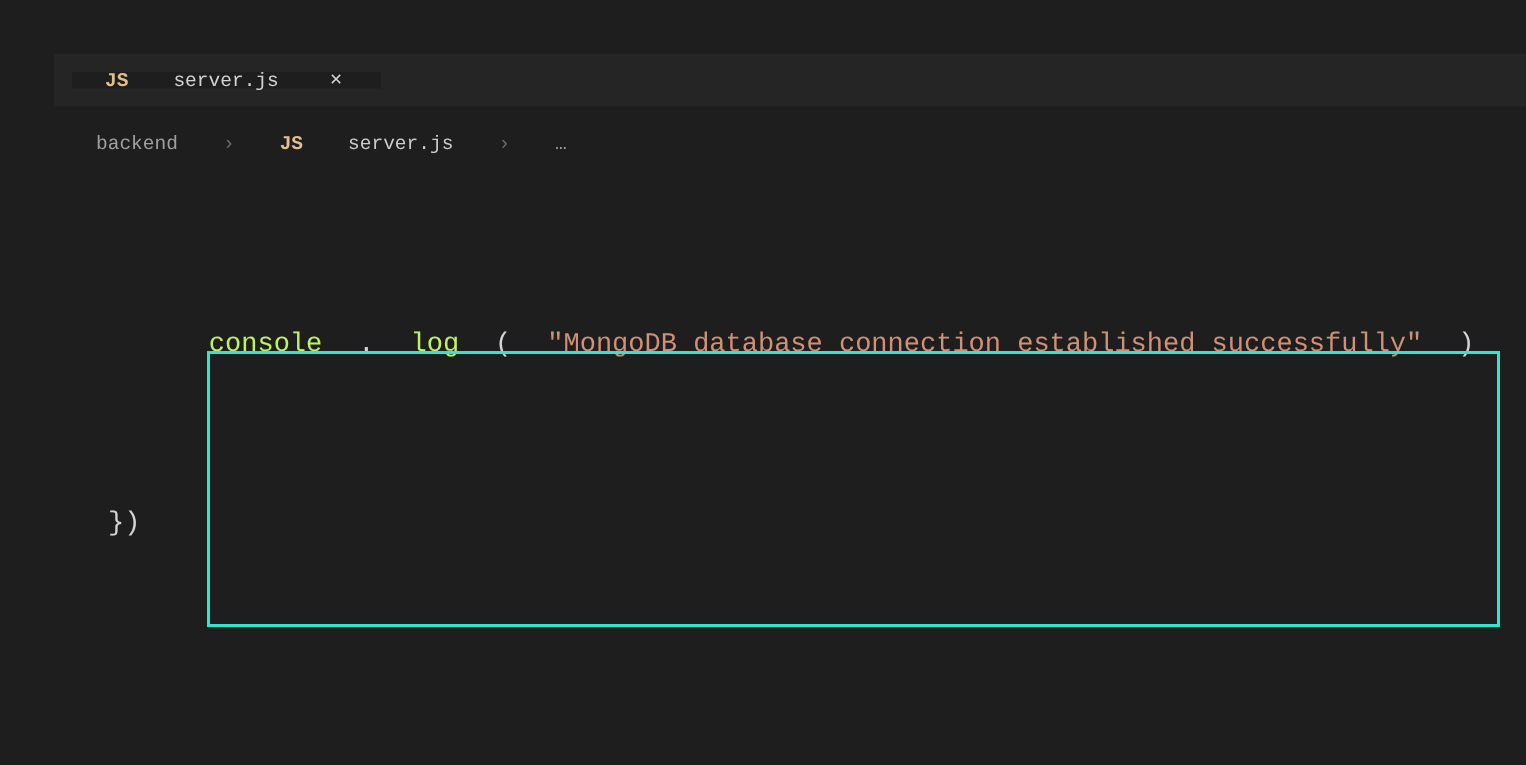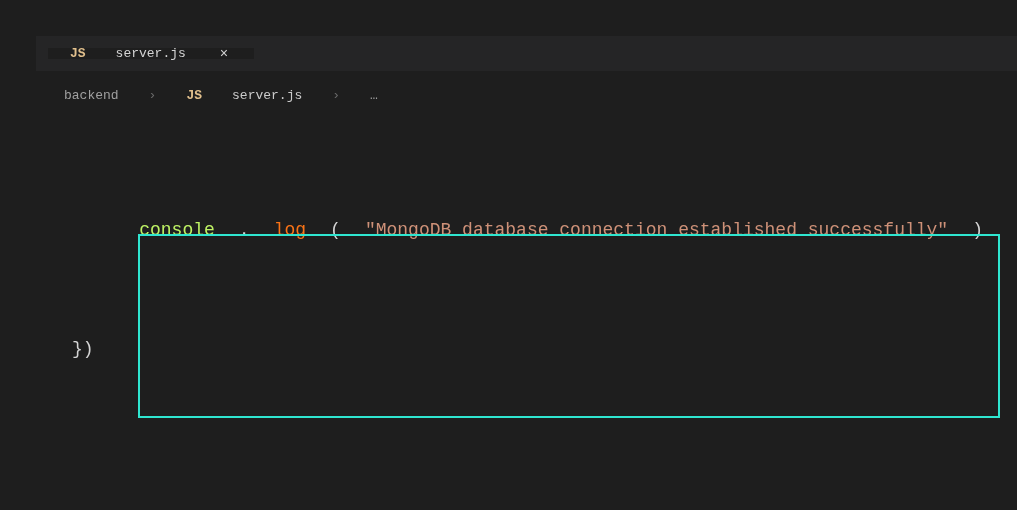--- a/index.html
+++ b/index.html
@@ -15,21 +15,21 @@
   .breadcrumb .file { color:#cccccc; }
   .editor { position:relative; display:flex; height:450px; }
   .gutter { width:88px; text-align:right; padding-right:28px; color:#858585; font-size:18px; line-height:31.5px; padding-top:8px; user-select:none; }
   .code { flex:1; font-size:18px; line-height:31.5px; padding-top:8px; white-space:pre; color:#d4d4d4; position:relative; }
   .line { height:31.5px; }
   .highlight-box { position:absolute; border:2px solid #2fe6d0; left:90px; top:102px; width:862px; height:184px; pointer-events:none; }
   
   .kw { color:#569cd6; }
   .var { color:#bef264; }
   .ident { color:#4fc1ff; }
-  .fn { color:#f97316; }
+  .fn { color:#bef264; }
   .str { color:#ce9178; }
   .pun { color:#d4d4d4; }
   .op { color:#d4d4d4; }
 </style>
 </head>
 <body>
 
 <div class="tabbar">
   <div class="tab">
     <span class="icon">JS</span>

